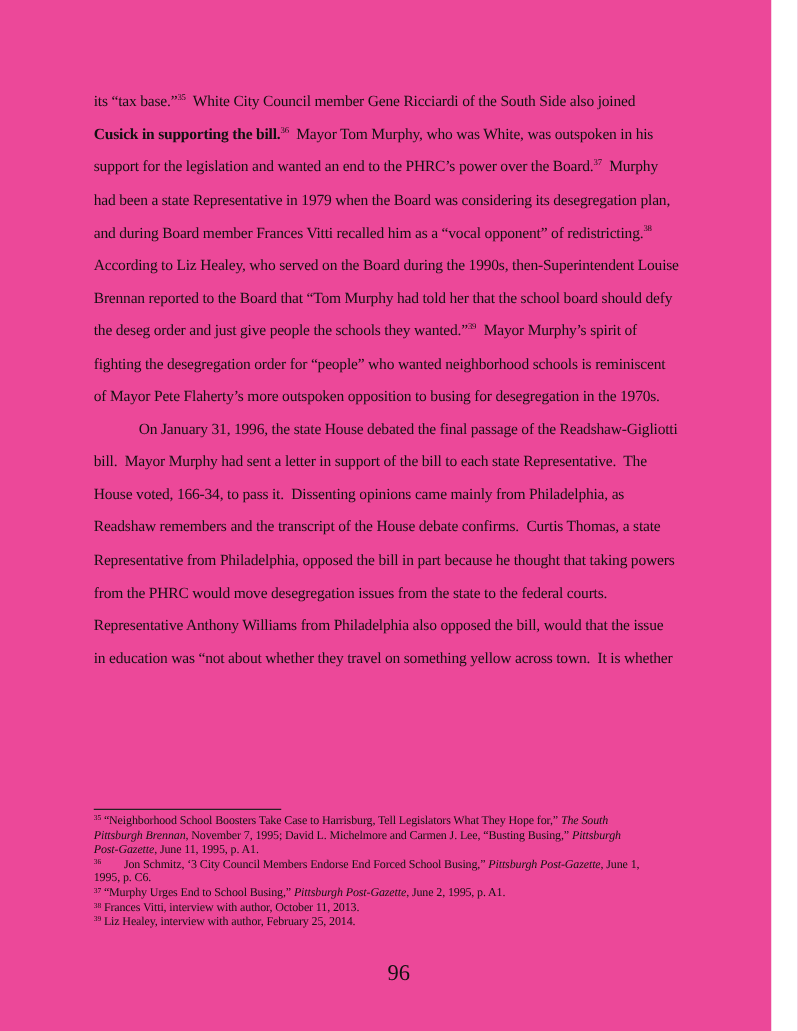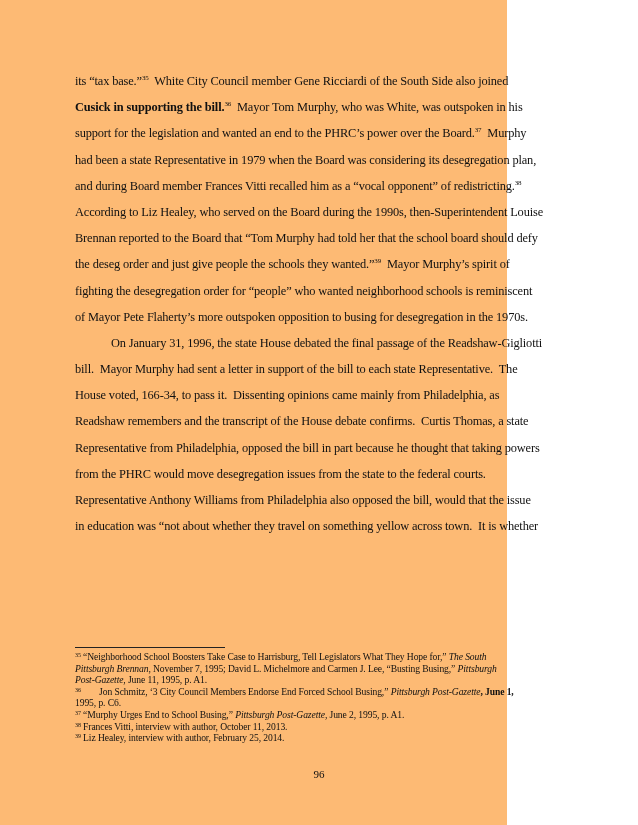--- a/index.html
+++ b/index.html
@@ -11,22 +11,22 @@
       width: 638px;
       height: 825px;
       position: relative;
       overflow: hidden;
       font-family: "Liberation Serif", "DejaVu Serif", serif;
       color: #111111;
     }
     .page {
       position: absolute;
       left: 0; top: 0;
-      width: 507px; height: 825px;
-      background: #fdba74;
+      width: 617px; height: 825px;
+      background: #ec4899;
     }
     .body-text {
       position: absolute;
       left: 75px;
       top: 68px;
       width: 500px;
       font-size: 12.4px;
       line-height: 26.2px;
       letter-spacing: -0.15px;
     }
@@ -68,21 +68,21 @@
       vertical-align: 3px;
       line-height: 0;
     }
     .fn-line i { font-style: italic; }
     .page-number {
       position: absolute;
       left: 0;
       width: 638px;
       top: 768px;
       text-align: center;
-      font-size: 11px;
+      font-size: 18px;
       font-family: "Liberation Serif", "DejaVu Serif", serif;
     }
   </style>
 </head>
 <body>
 
 <div class="page">
   <div class="body-text" id="body-text">
       <span class="line"><span style="white-space: pre;">its “tax base.”</span><sup class="fn">35</sup><span style="white-space: pre;">  White City Council member Gene Ricciardi of the South Side also joined</span></span>
       <span class="line"><span style="white-space: pre; font-weight: bold;">Cusick in supporting the bill.</span><sup class="fn">36</sup><span style="white-space: pre;">  Mayor Tom Murphy, who was White, was outspoken in his</span></span>
@@ -101,20 +101,20 @@
       <span class="line"><span style="white-space: pre;">Representative from Philadelphia, opposed the bill in part because he thought that taking powers</span></span>
       <span class="line"><span style="white-space: pre;">from the PHRC would move desegregation issues from the state to the federal courts.</span></span>
       <span class="line"><span style="white-space: pre;">Representative Anthony Williams from Philadelphia also opposed the bill, would that the issue</span></span>
       <span class="line"><span style="white-space: pre;">in education was “not about whether they travel on something yellow across town.  It is whether</span></span>
     </div>
   <div class="footnote-rule"></div>
   <div class="footnotes" id="footnotes">
       <span class="fn-line"><sup>35</sup><span style="white-space: pre;"> “Neighborhood School Boosters Take Case to Harrisburg, Tell Legislators What They Hope for,” </span><i>The South</i></span>
       <span class="fn-line"><i>Pittsburgh Brennan</i><span style="white-space: pre;">, November 7, 1995; David L. Michelmore and Carmen J. Lee, “Busting Busing,” </span><i>Pittsburgh</i></span>
       <span class="fn-line"><i>Post-Gazette</i><span style="white-space: pre;">, June 11, 1995, p. A1.</span></span>
-      <span class="fn-line"><sup>36</sup><span style="white-space: pre; margin-left: 16px;"> Jon Schmitz, ‘3 City Council Members Endorse End Forced School Busing,” </span><i>Pittsburgh Post-Gazette</i><span style="white-space: pre; font-weight: bold;">, June 1,</span></span>
+      <span class="fn-line"><sup>36</sup><span style="white-space: pre; margin-left: 16px;"> Jon Schmitz, ‘3 City Council Members Endorse End Forced School Busing,” </span><i>Pittsburgh Post-Gazette</i><span style="white-space: pre;">, June 1,</span></span>
       <span class="fn-line"><span style="white-space: pre; margin-top: 29px;">1995, p. C6.</span></span>
       <span class="fn-line"><sup>37</sup><span style="white-space: pre;"> “Murphy Urges End to School Busing,” </span><i>Pittsburgh Post-Gazette</i><span style="white-space: pre;">, June 2, 1995, p. A1.</span></span>
       <span class="fn-line"><sup>38</sup><span style="white-space: pre;"> Frances Vitti, interview with author, October 11, 2013.</span></span>
       <span class="fn-line"><sup>39</sup><span style="white-space: pre;"> Liz Healey, interview with author, February 25, 2014.</span></span>
     </div>
   <div class="page-number">96</div>
 </div>
 
 </body></html>

